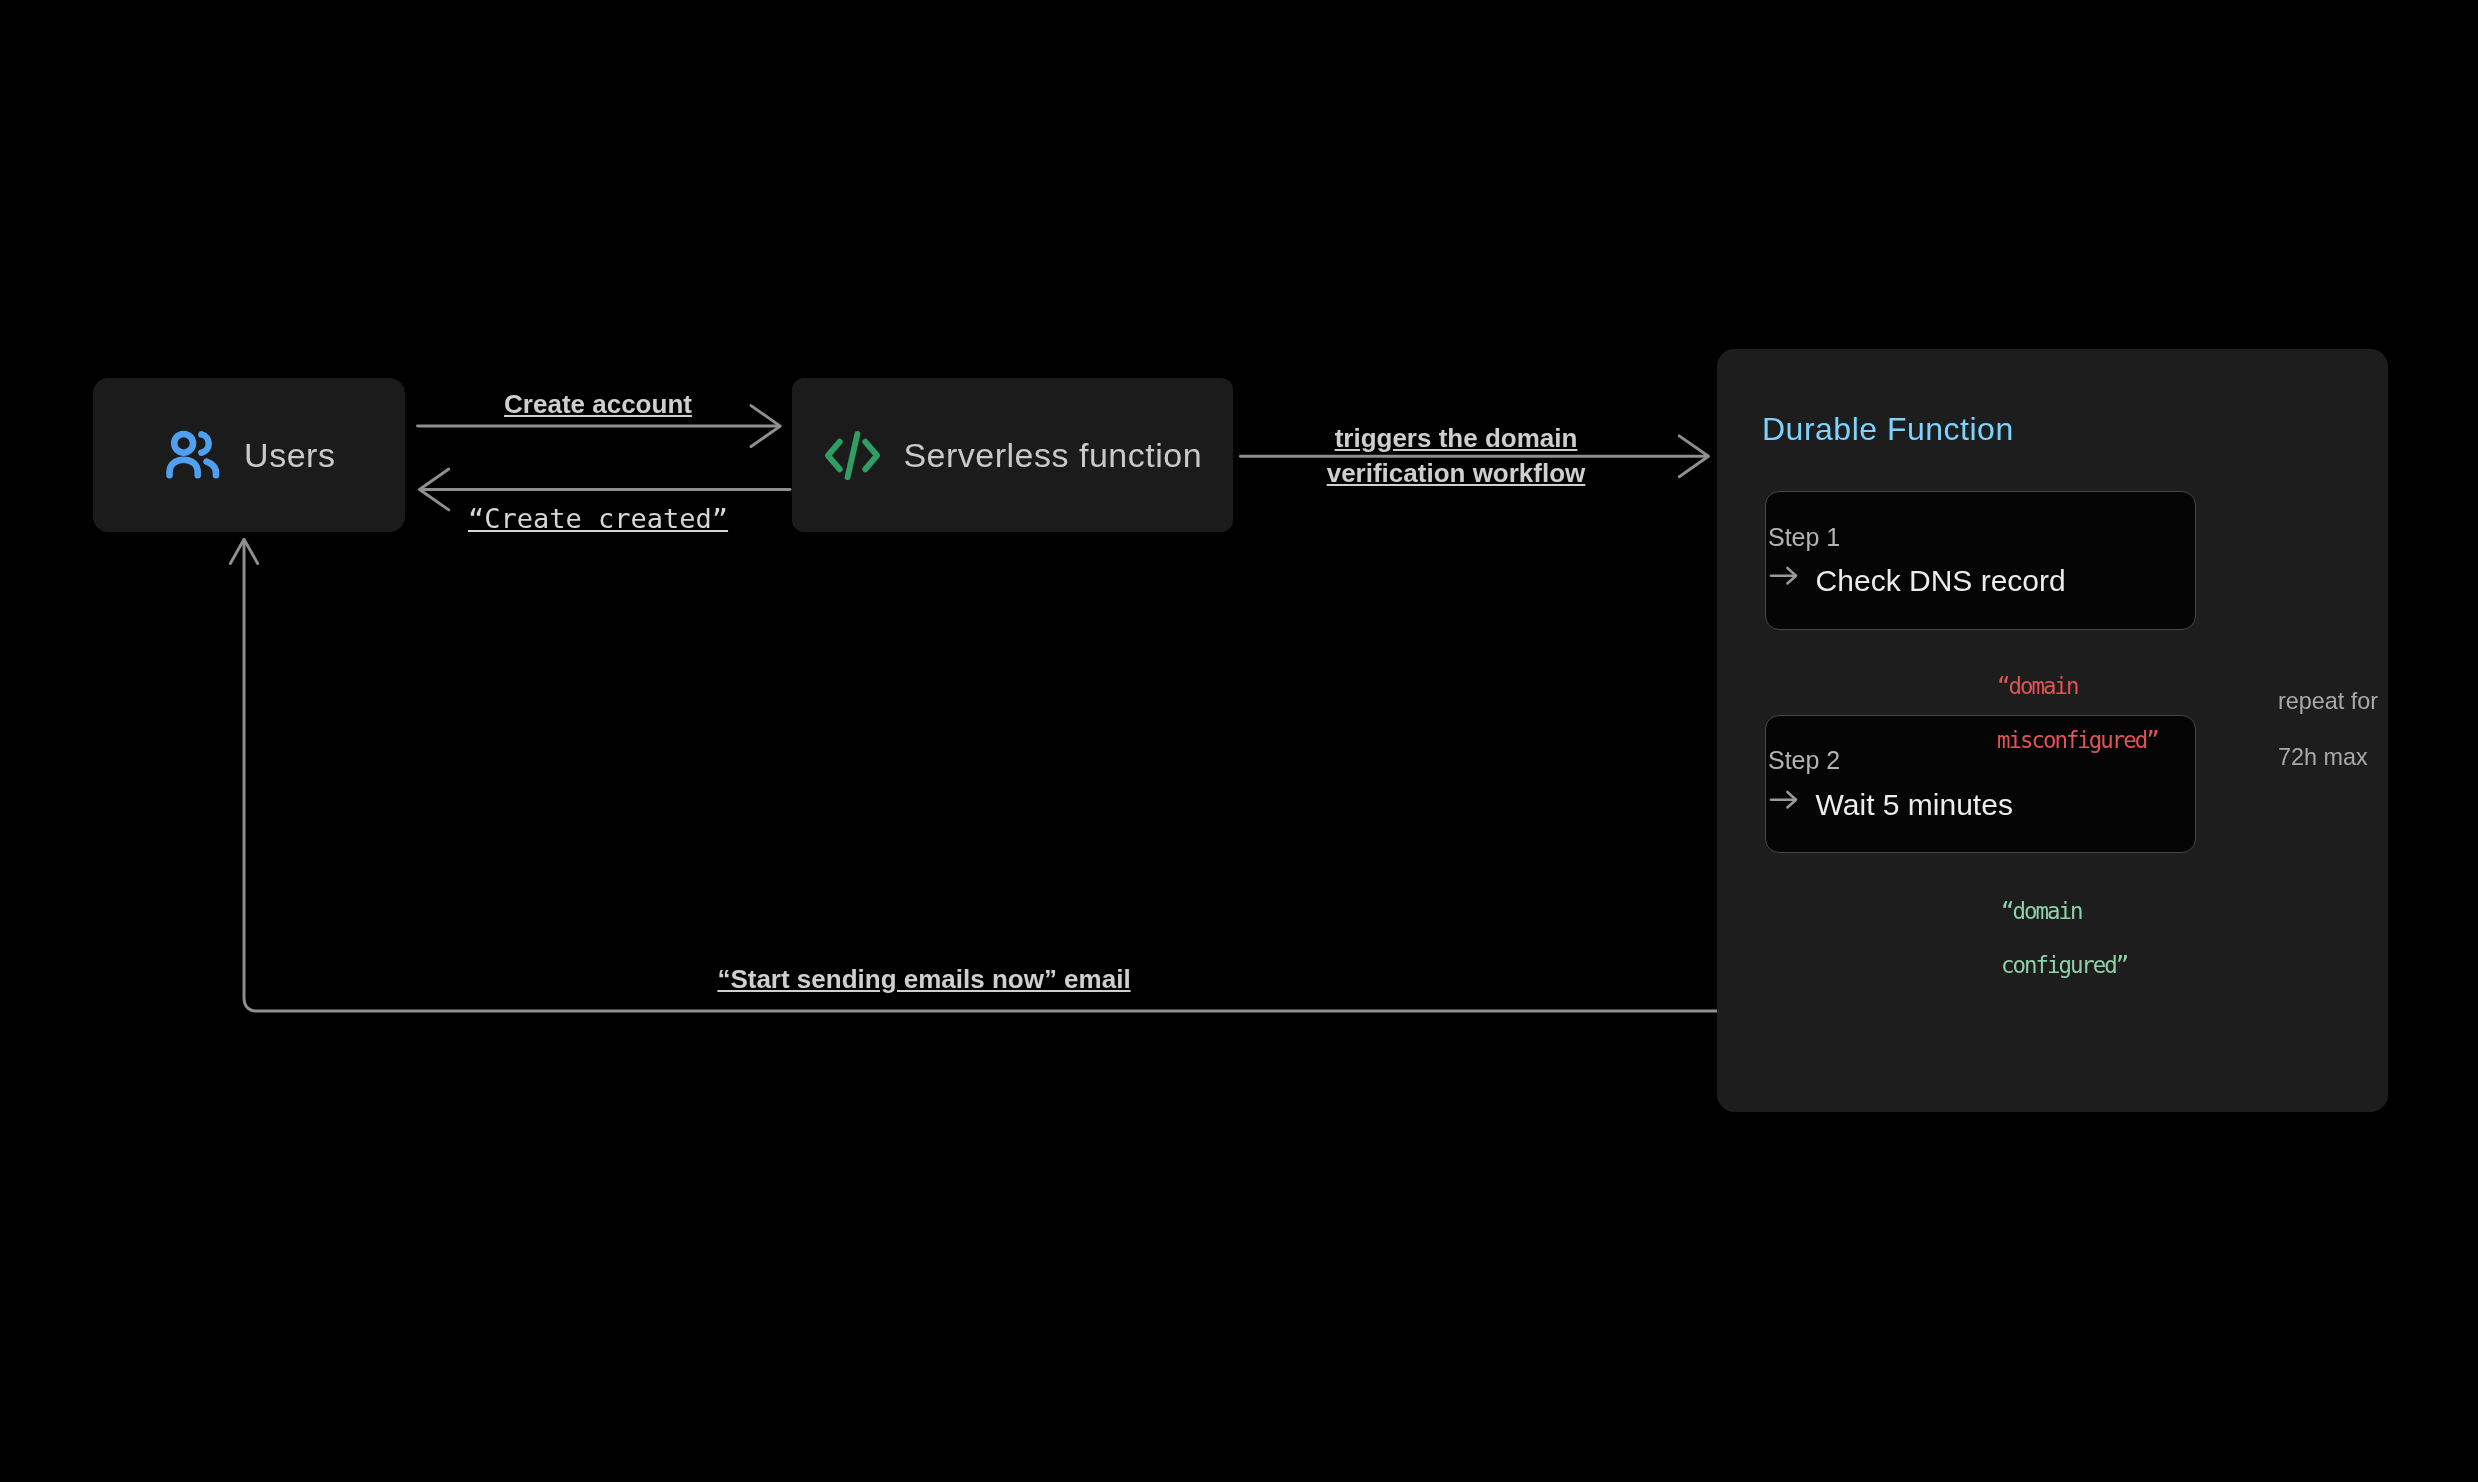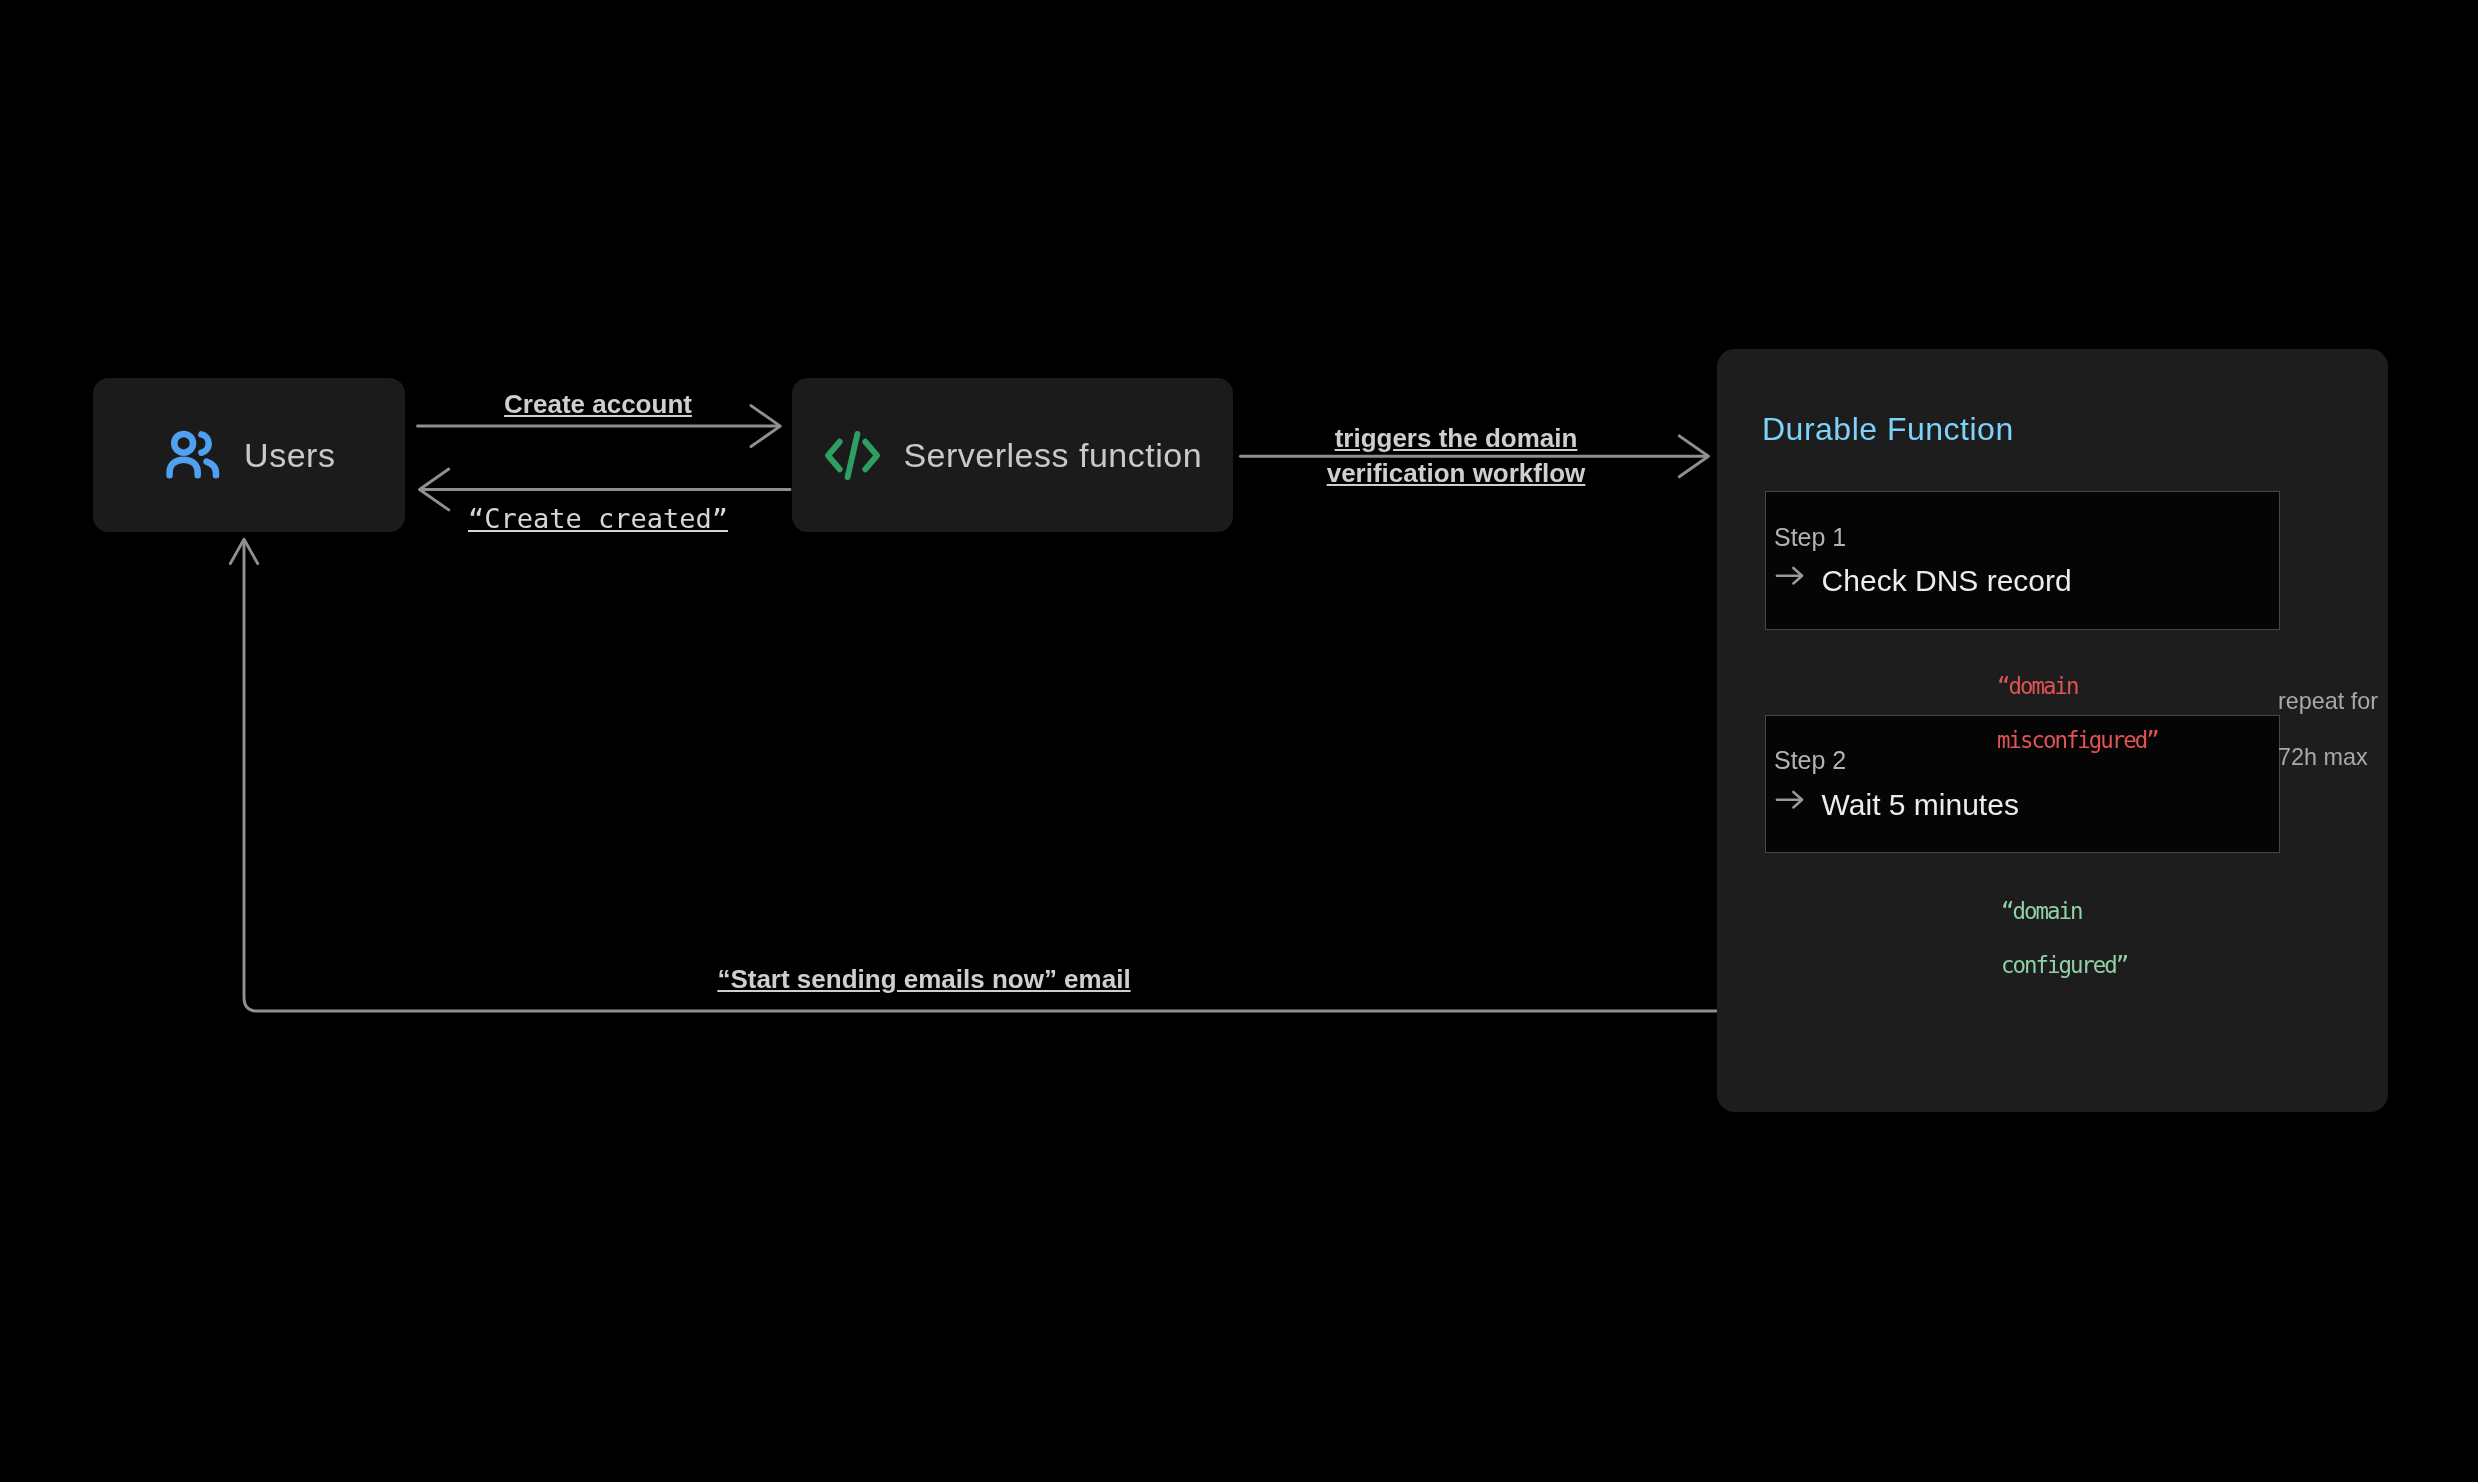--- a/index.html
+++ b/index.html
@@ -13,24 +13,24 @@
   }
   .node-label{font-size:34px;color:#c9c9c9;letter-spacing:0.5px;}
   .durable{
     position:absolute;left:1717px;top:349px;width:671px;height:763px;
     background:#1d1d1e;border-radius:17.6px;
   }
   .durable-title{
     position:absolute;left:1762px;top:411px;font-size:32px;color:#7dd3fc;letter-spacing:0.5px;
   }
   .step{
-    position:absolute;left:1765px;width:515px;height:138px;
-    background:#050505;border:1.5px solid #474747;border-radius:0;
+    position:absolute;left:1765px;width:431px;height:138px;
+    background:#050505;border:1.5px solid #474747;border-radius:14px;
     box-sizing:border-box;display:flex;flex-direction:column;justify-content:center;
-    padding-left:8px;gap:12.7px;
+    padding-left:2px;gap:12.7px;
   }
   .step-name{font-size:25px;color:#b3b3b3;}
   .step-action{display:flex;align-items:flex-start;gap:16.6px;}
   .step-action-text{font-size:30px;color:#ececec;}
   .flow-label{
     position:absolute;transform:translateX(-50%);white-space:nowrap;
     font-size:26px;font-weight:700;color:#cfcfcf;text-align:center;text-decoration:underline;
   }
   .mono{
     font-family:"DejaVu Sans Mono","Liberation Mono",monospace;font-weight:400;
@@ -89,21 +89,21 @@
       <svg width="60" height="57" viewBox="0 0 64 60" fill="none" stroke="#4FA0F0" stroke-width="7" stroke-linecap="round" stroke-linejoin="round">
         <circle cx="22" cy="17" r="10"></circle>
         <path d="M7 51 V48 C7 39.5 13.5 34.5 22 34.5 C30.5 34.5 37 39.5 37 48 V51"></path>
         <path d="M41 7.5 A10 10 0 0 1 41 27"></path>
         <path d="M46.5 36.5 C52.5 38.5 56.5 43 56.5 48.5 V51"></path>
       </svg>
     </span>
     <span class="node-label">Users</span>
   </div>
 
-  <div class="node" style="left:792px;top:378px;width:441px;height:154px;">
+  <div class="node" style="left:792px;top:378px;width:441px;height:154px;border-radius:12px;">
     <span style="display:inline-flex;">
       <svg width="59" height="57" viewBox="0 0 60 58" fill="none" stroke="#2F9E63" stroke-width="6" stroke-linecap="round" stroke-linejoin="round">
         <path d="M17 15 L5 29 L17 43"></path>
         <path d="M43 15 L55 29 L43 43"></path>
         <path d="M35 7 L25 51"></path>
       </svg>
     </span>
     <span class="node-label">Serverless function</span>
   </div>
 

